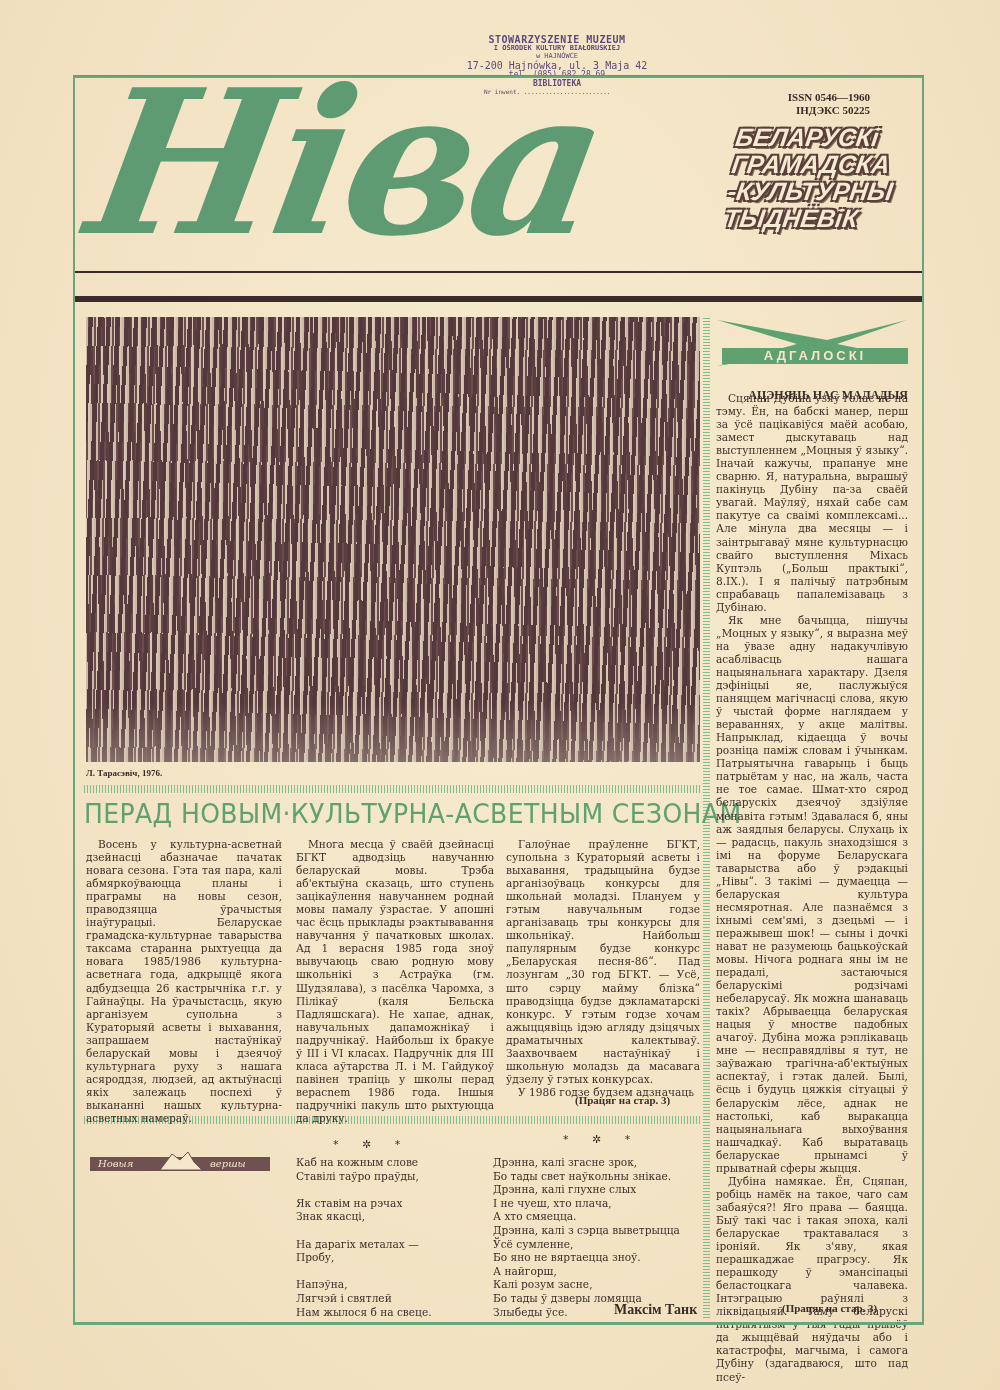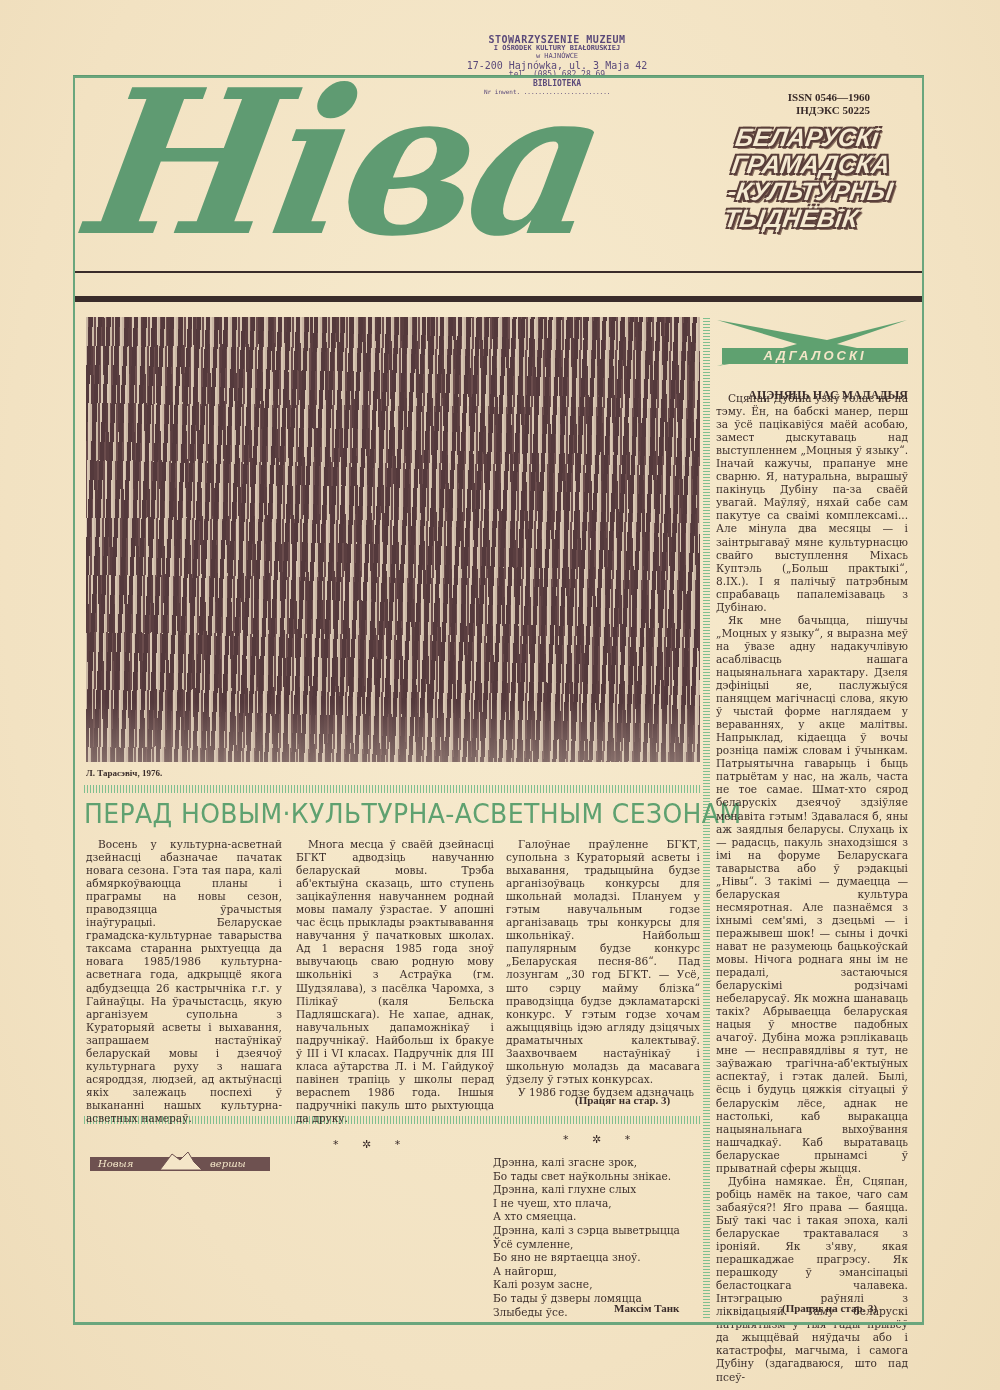--- a/index.html
+++ b/index.html
@@ -112,40 +112,40 @@
     position:absolute; font-family:"Liberation Serif", serif; font-weight:bold; font-size:11px; color:#3a2c2a;
   }
 
   
   .rhead-art {
     position:absolute; left:717px; top:318px; width:190px; height:50px;
   }
   .rhead-label {
     position:absolute; left:722px; top:348px; width:186px; height:16px;
     background:#5fa170; color:#f4e6c8; text-align:center;
-    font-family:"Liberation Sans", sans-serif; font-style:italic; font-weight:900;
+    font-family:"Liberation Sans", sans-serif; font-weight:900;
     font-size:13px; line-height:16px; letter-spacing:3px;
   }
   .rtitle {
     position:absolute; left:716px; top:388px; width:192px; text-align:right;
     font-family:"Liberation Serif", serif; font-weight:bold; font-size:12px; color:#3a2c2a;
   }
 
   
   .poem-logo {
     position:absolute; left:90px; top:1150px; width:180px; height:24px;
   }
   .stars {
     position:absolute; font-size:11px; color:#3a2c2a; letter-spacing:10px; font-family:"DejaVu Sans", sans-serif;
   }
   .poem {
     position:absolute; font-family:"DejaVu Serif", serif; font-size:10.6px; line-height:13.6px; color:#3d2f2c; white-space:pre;
   }
   .author {
-    position:absolute; font-family:"Liberation Serif", serif; font-weight:bold; font-size:11px; color:#3a2c2a;
+    position:absolute; font-family:"Liberation Serif", serif; font-weight:bold; font-size:14px; color:#3a2c2a;
   }
   .bottom-rule { position:absolute; left:75px; top:1322px; width:847px; height:3px; background:#6aa67d; }
 </style>
 </head>
 <body>
 
 <div class="page">
 
   <div class="stamp">
     <div class="l1">STOWARZYSZENIE MUZEUM</div>
@@ -211,20 +211,32 @@
   <svg class="poem-logo" viewBox="0 0 180 24">
     <rect x="0" y="7" width="180" height="14" fill="#6e5150"></rect>
     <path d="M70 20 L82 4 L90 10 L98 2 L104 12 L112 20 Z" fill="#f4e6c8" stroke="#6e5150" stroke-width="1"></path>
   </svg>
   <div style="position:absolute; left:98px; top:1158px; font-family:'DejaVu Serif',serif; font-style:italic; font-size:10px; color:#f4e6c8;">Новыя</div>
   <div style="position:absolute; left:210px; top:1158px; font-family:'DejaVu Serif',serif; font-style:italic; font-size:10px; color:#f4e6c8;">вершы</div>
 
   <div class="stars" style="left:333px; top:1138px;">* ✲ *</div>
   <div class="stars" style="left:563px; top:1133px;">* ✲ *</div>
 
+  <div class="poem" style="left:296px; top:1156px;">Каб на кожным слове
+Ставілі таўро праўды,
+
+Як ставім на рэчах
+Знак якасці,
+
+На дарагіх металах —
+Пробу,
+
+Напэўна,
+Лягчэй і святлей
+Нам жылося б на свеце.</div>
   <div class="poem" style="left:493px; top:1156px;">Дрэнна, калі згасне зрок,
 Бо тады свет наўкольны знікае.
 Дрэнна, калі глухне слых
 І не чуеш, хто плача,
 А хто смяецца.
 Дрэнна, калі з сэрца выветрыцца
 Ўсё сумленне,
 Бо яно не вяртаецца зноў.
 А найгорш,
 Калі розум засне,

